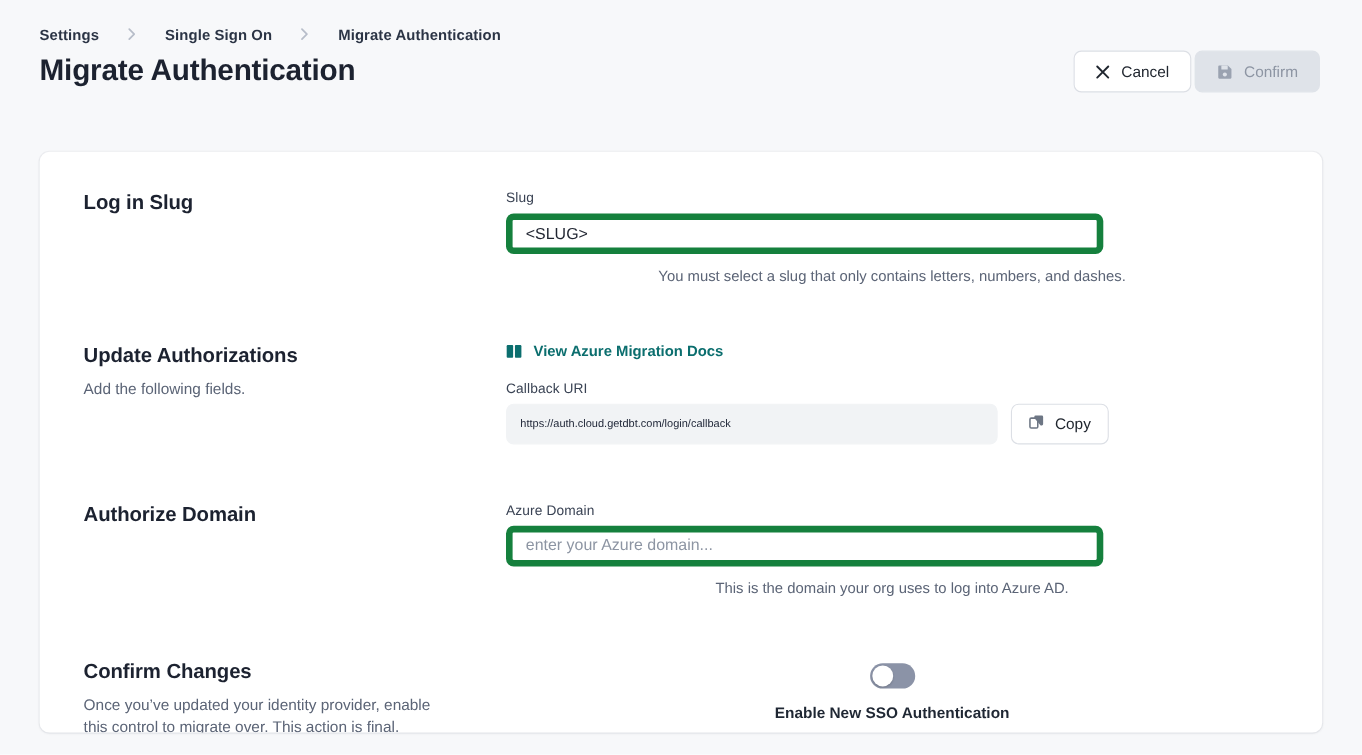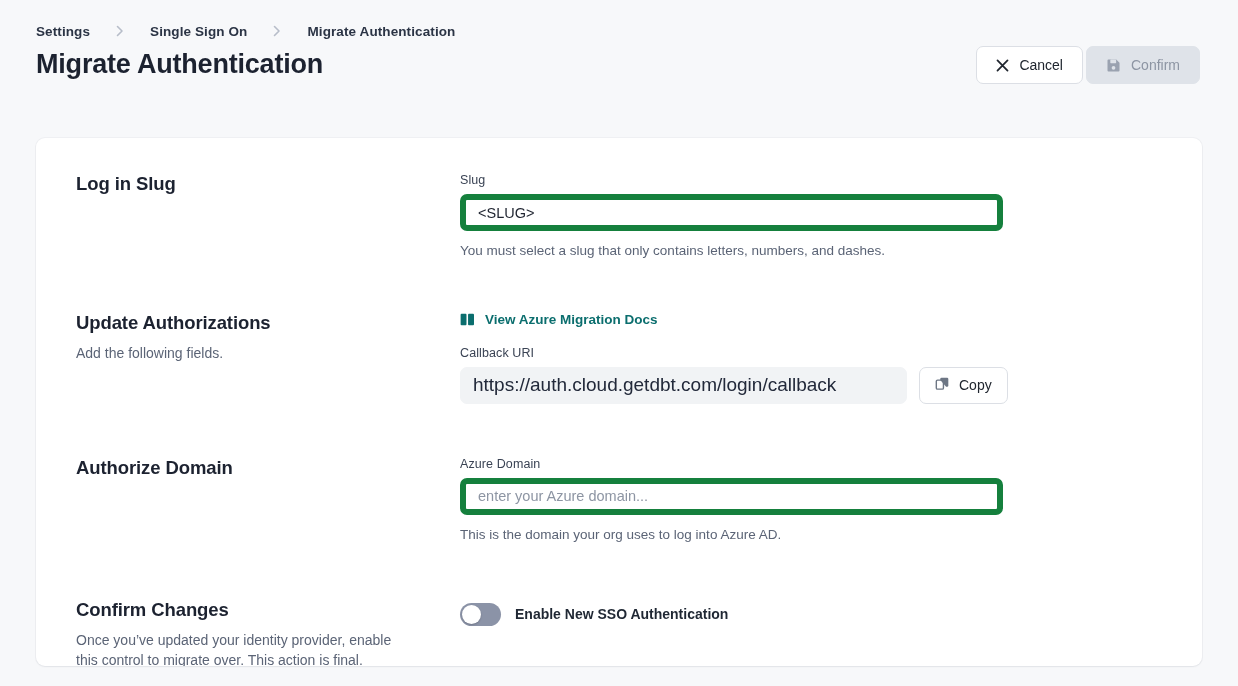--- a/index.html
+++ b/index.html
@@ -155,20 +155,21 @@
     align-items: center;
     padding: 0 12px;
     cursor: text;
   }
   .input.placeholder { color: #8d95a3; }
   .help-text {
     font-size: 13.5px;
     color: #5b6476;
     margin: 11px 0 0 0;
     line-height: 1.4;
+    text-align: center;
   }
 
   
   .docs-link {
     display: inline-flex;
     align-items: center;
     gap: 10px;
     color: #0b6e6e;
     font-size: 13.5px;
     font-weight: bold;
@@ -183,21 +184,21 @@
     display: flex;
     align-items: center;
     gap: 12px;
   }
   .ro-input {
     width: 447px;
     height: 37px;
     border-radius: 7px;
     background: #f1f3f5;
     border: 1px solid #f1f3f5;
-    font-size: 19px;
+    font-size: 10px;
     color: #22293a;
     display: flex;
     align-items: center;
     padding: 0 12px;
   }
   .btn-copy {
     display: inline-flex;
     align-items: center;
     gap: 9px;
     height: 37px;
@@ -209,20 +210,21 @@
     color: #20262f;
     cursor: pointer;
   }
 
   
   .toggle-row {
     display: flex;
     align-items: center;
     gap: 14px;
     padding-top: 4px;
+    flex-direction: column;
   }
   .toggle {
     width: 41px;
     height: 23px;
     border-radius: 12px;
     background: #8b93a7;
     position: relative;
     flex: 0 0 auto;
     cursor: pointer;
   }

